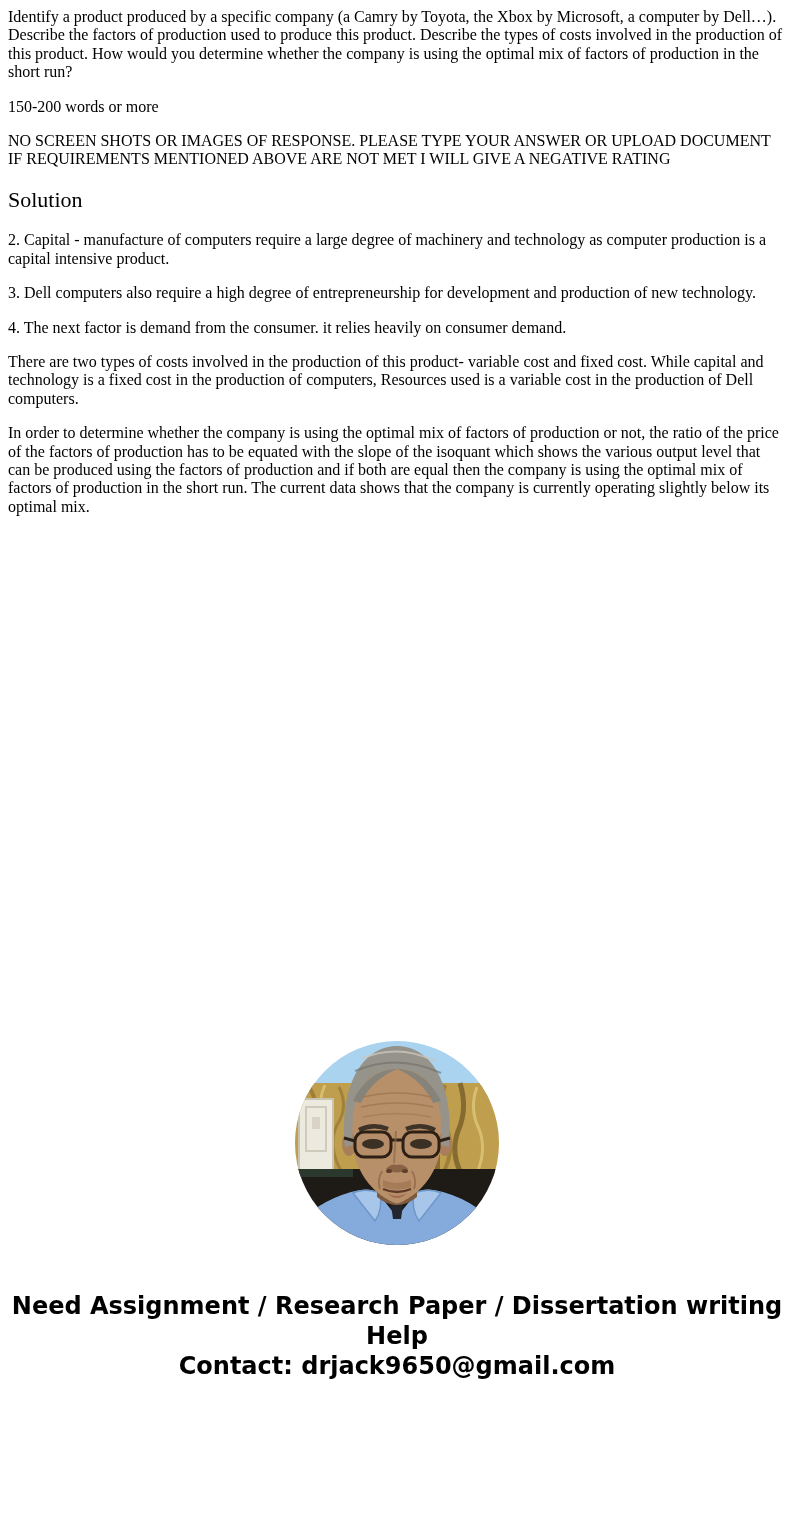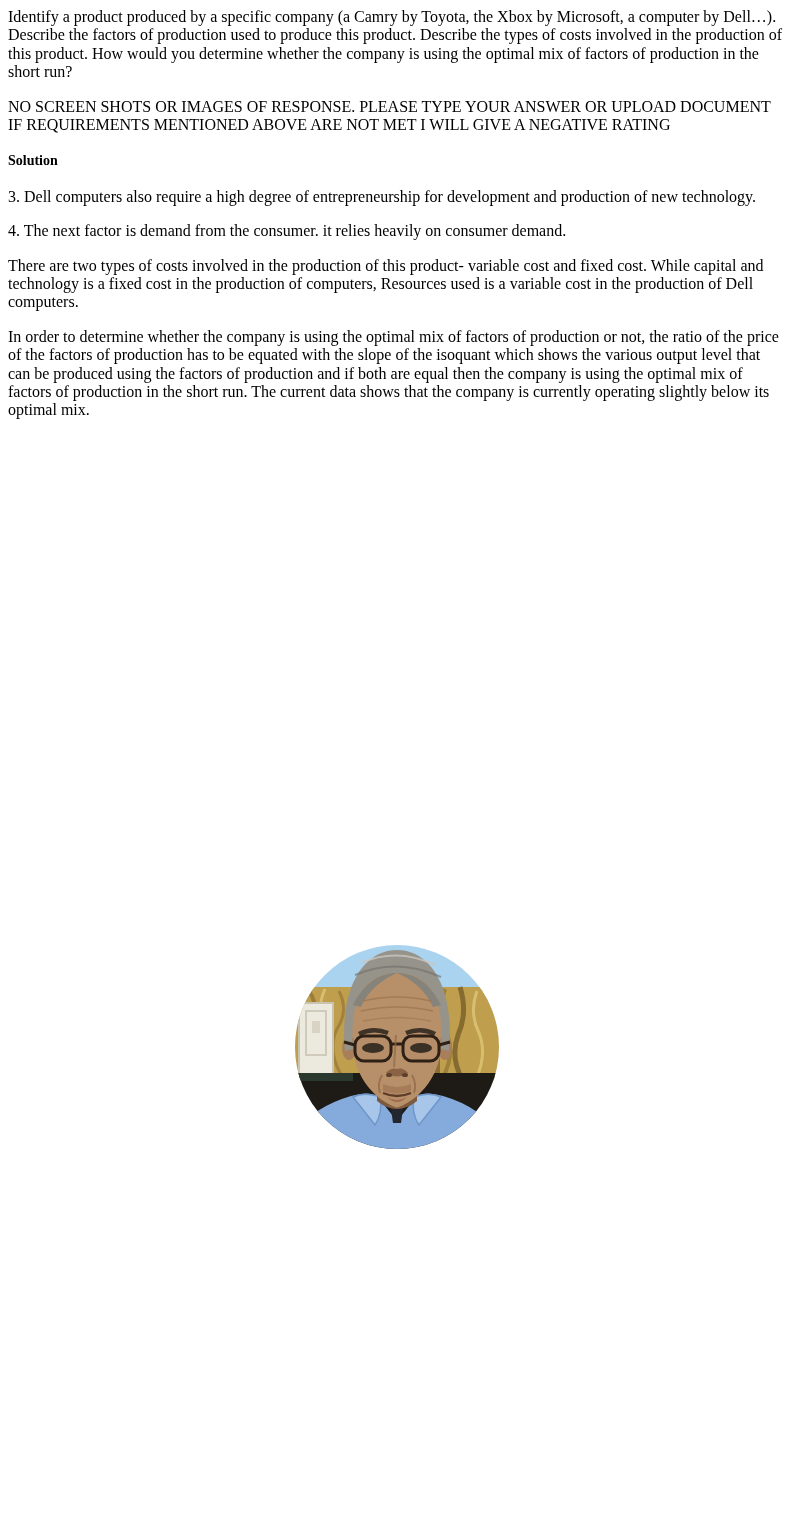--- a/index.html
+++ b/index.html
@@ -11,23 +11,23 @@
     width: 778px;
     min-height: 1507px;
     font-family: "Liberation Serif", serif;
     font-size: 16px;
     line-height: 1.15;
   }
   p.doc-par {
     margin: 0 0 16px 0;
   }
   h3.solution-heading {
-    font-size: 14px;
+    font-size: 22px;
     font-family: "Liberation Serif", serif;
-    font-weight: bold;
+    font-weight: normal;
     margin: 18.7px 0;
   }
   .avatar-wrap {
     margin: 525px auto 0 auto;
     width: 204px;
     height: 204px;
   }
   .avatar-wrap svg {
     display: block;
     width: 204px;
@@ -42,24 +42,26 @@
     line-height: 30px;
   }
 </style>
 </head>
 <body>
 
 <main>
 
 
   <p class="doc-par">Identify a product produced by a specific company (a Camry by Toyota, the Xbox by Microsoft, a computer by Dell…). Describe the factors of production used to produce this product. Describe the types of costs involved in the production of this product. How would you determine whether the company is using the optimal mix of factors of production in the short run?</p>
+  <p class="doc-par">150-200 words or more</p>
   <p class="doc-par">NO SCREEN SHOTS OR IMAGES OF RESPONSE. PLEASE TYPE YOUR ANSWER OR UPLOAD DOCUMENT IF REQUIREMENTS MENTIONED ABOVE ARE NOT MET I WILL GIVE A NEGATIVE RATING</p>
 
   <h3 class="solution-heading">Solution</h3>
 
+  <p class="doc-par">2. Capital - manufacture of computers require a large degree of machinery and technology as computer production is a capital intensive product.</p>
   <p class="doc-par">3. Dell computers also require a high degree of entrepreneurship for development and production of new technology.</p>
   <p class="doc-par">4. The next factor is demand from the consumer. it relies heavily on consumer demand.</p>
   <p class="doc-par">There are two types of costs involved in the production of this product- variable cost and fixed cost. While capital and technology is a fixed cost in the production of computers, Resources used is a variable cost in the production of Dell computers.</p>
   <p class="doc-par">In order to determine whether the company is using the optimal mix of factors of production or not, the ratio of the price of the factors of production has to be equated with the slope of the isoquant which shows the various output level that can be produced using the factors of production and if both are equal then the company is using the optimal mix of factors of production in the short run. The current data shows that the company is currently operating slightly below its optimal mix.</p>
 
   <div class="avatar-wrap">
     <svg viewBox="0 0 204 204" aria-hidden="true">
       <defs>
         <clipPath id="avclip">
             <circle cx="102" cy="102" r="102"></circle>
@@ -130,14 +132,18 @@
         <path d="M117,130 Q122,139 119,148" stroke="#92684a" stroke-width="1.8" fill="none" opacity="0.8"></path>
 
         <path d="M88,139 Q102,145 116,139 L116,146 Q102,151 88,146 Z" fill="#9b7050" opacity="0.65"></path>
         <path d="M88,148 Q102,154 116,148" stroke="#5f3c2a" stroke-width="2.4" fill="none"></path>
         <path d="M92,152 Q102,158 112,152 Q102,162 92,152 Z" fill="#a06b50"></path>
         <path d="M95,161 Q102,165 109,161" stroke="#8a6144" stroke-width="1.6" fill="none" opacity="0.7"></path>
       </g>
     </svg>
   </div>
 
+  <div class="footer-banner">
+    <div>Need Assignment / Research Paper / Dissertation writing Help</div>
+    <div>Contact: drjack9650@gmail.com</div>
+  </div>
 
 </main>
 
 </body></html>

